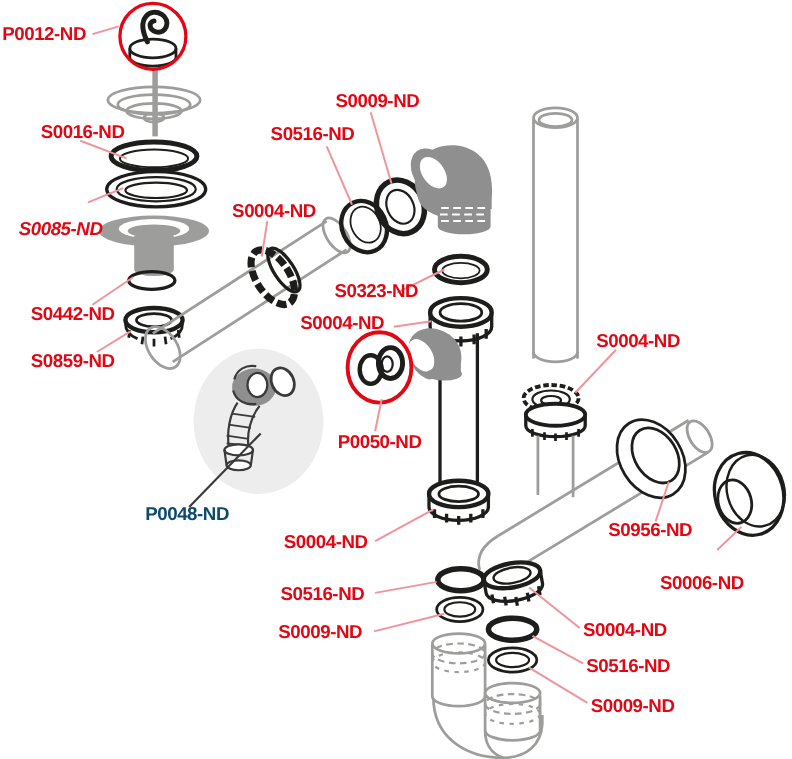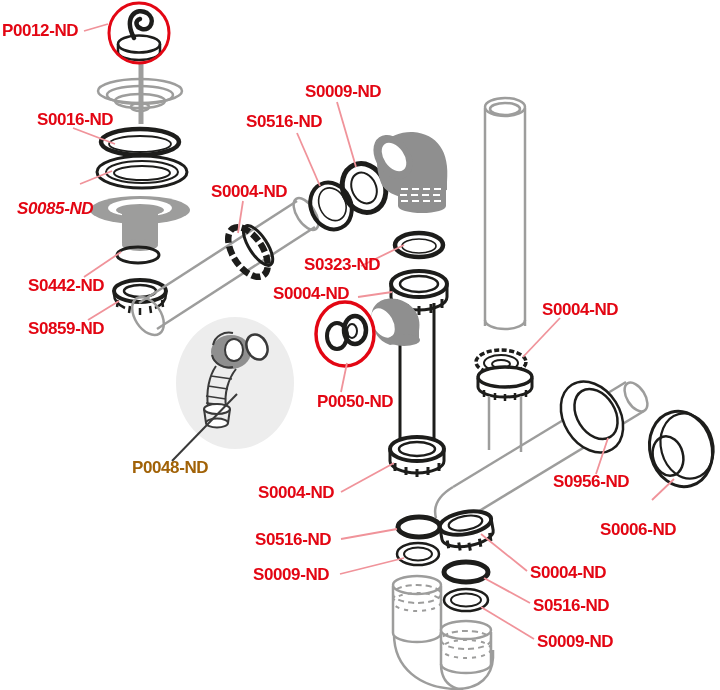--- a/index.html
+++ b/index.html
@@ -6,21 +6,21 @@
   .stage {
     position:relative; width:720px; height:690px; background:#ffffff;
     overflow:hidden; font-family:"Liberation Sans", sans-serif;
   }
   .stage svg { position:absolute; left:0; top:0; }
   .lbl {
     position:absolute; white-space:nowrap;
     font:bold 17px/1.1 "Liberation Sans", sans-serif;
     letter-spacing:-0.4px; color:#e30613;
   }
-  .lbl.gray { color:#a16207; }
+  .lbl.gray { color:#0c4a6e; }
 </style>
 </head>
 <body>
 
 <div class="stage">
 
   <svg width="720" height="690" viewBox="0 0 720 690">
 
     <g>
       <ellipse cx="235" cy="383" rx="59" ry="66" fill="#ededed"></ellipse>
@@ -241,21 +241,21 @@
   <div class="lbl" style="left:2px;   top:22px;">P0012-ND</div>
   <div class="lbl" style="left:37px;  top:111px;">S0016-ND</div>
   <div class="lbl" style="left:17px;  top:200px;font-style:italic;">S0085-ND</div>
   <div class="lbl" style="left:28px;  top:277px;">S0442-ND</div>
   <div class="lbl" style="left:28px;  top:320px;">S0859-ND</div>
   <div class="lbl" style="left:211px; top:183px;">S0004-ND</div>
   <div class="lbl" style="left:246px; top:113px;">S0516-ND</div>
   <div class="lbl" style="left:305px; top:83px;">S0009-ND</div>
   <div class="lbl" style="left:304px; top:256px;">S0323-ND</div>
   <div class="lbl" style="left:273px; top:285px;">S0004-ND</div>
-  <div class="lbl" style="left:317px; top:393px;">P0050-ND</div>
+  <div class="lbl" style="left:307px; top:393px;">P0050-ND</div>
   <div class="lbl gray" style="left:132px; top:459px;">P0048-ND</div>
   <div class="lbl" style="left:542px; top:301px;">S0004-ND</div>
   <div class="lbl" style="left:258px; top:484px;">S0004-ND</div>
   <div class="lbl" style="left:553px; top:473px;text-align:center;">S0956-ND</div>
   <div class="lbl" style="left:600px; top:521px;">S0006-ND</div>
   <div class="lbl" style="left:255px; top:531px;">S0516-ND</div>
   <div class="lbl" style="left:253px; top:566px;">S0009-ND</div>
   <div class="lbl" style="left:530px; top:564px;">S0004-ND</div>
   <div class="lbl" style="left:533px; top:597px;">S0516-ND</div>
   <div class="lbl" style="left:537px; top:633px;">S0009-ND</div>

